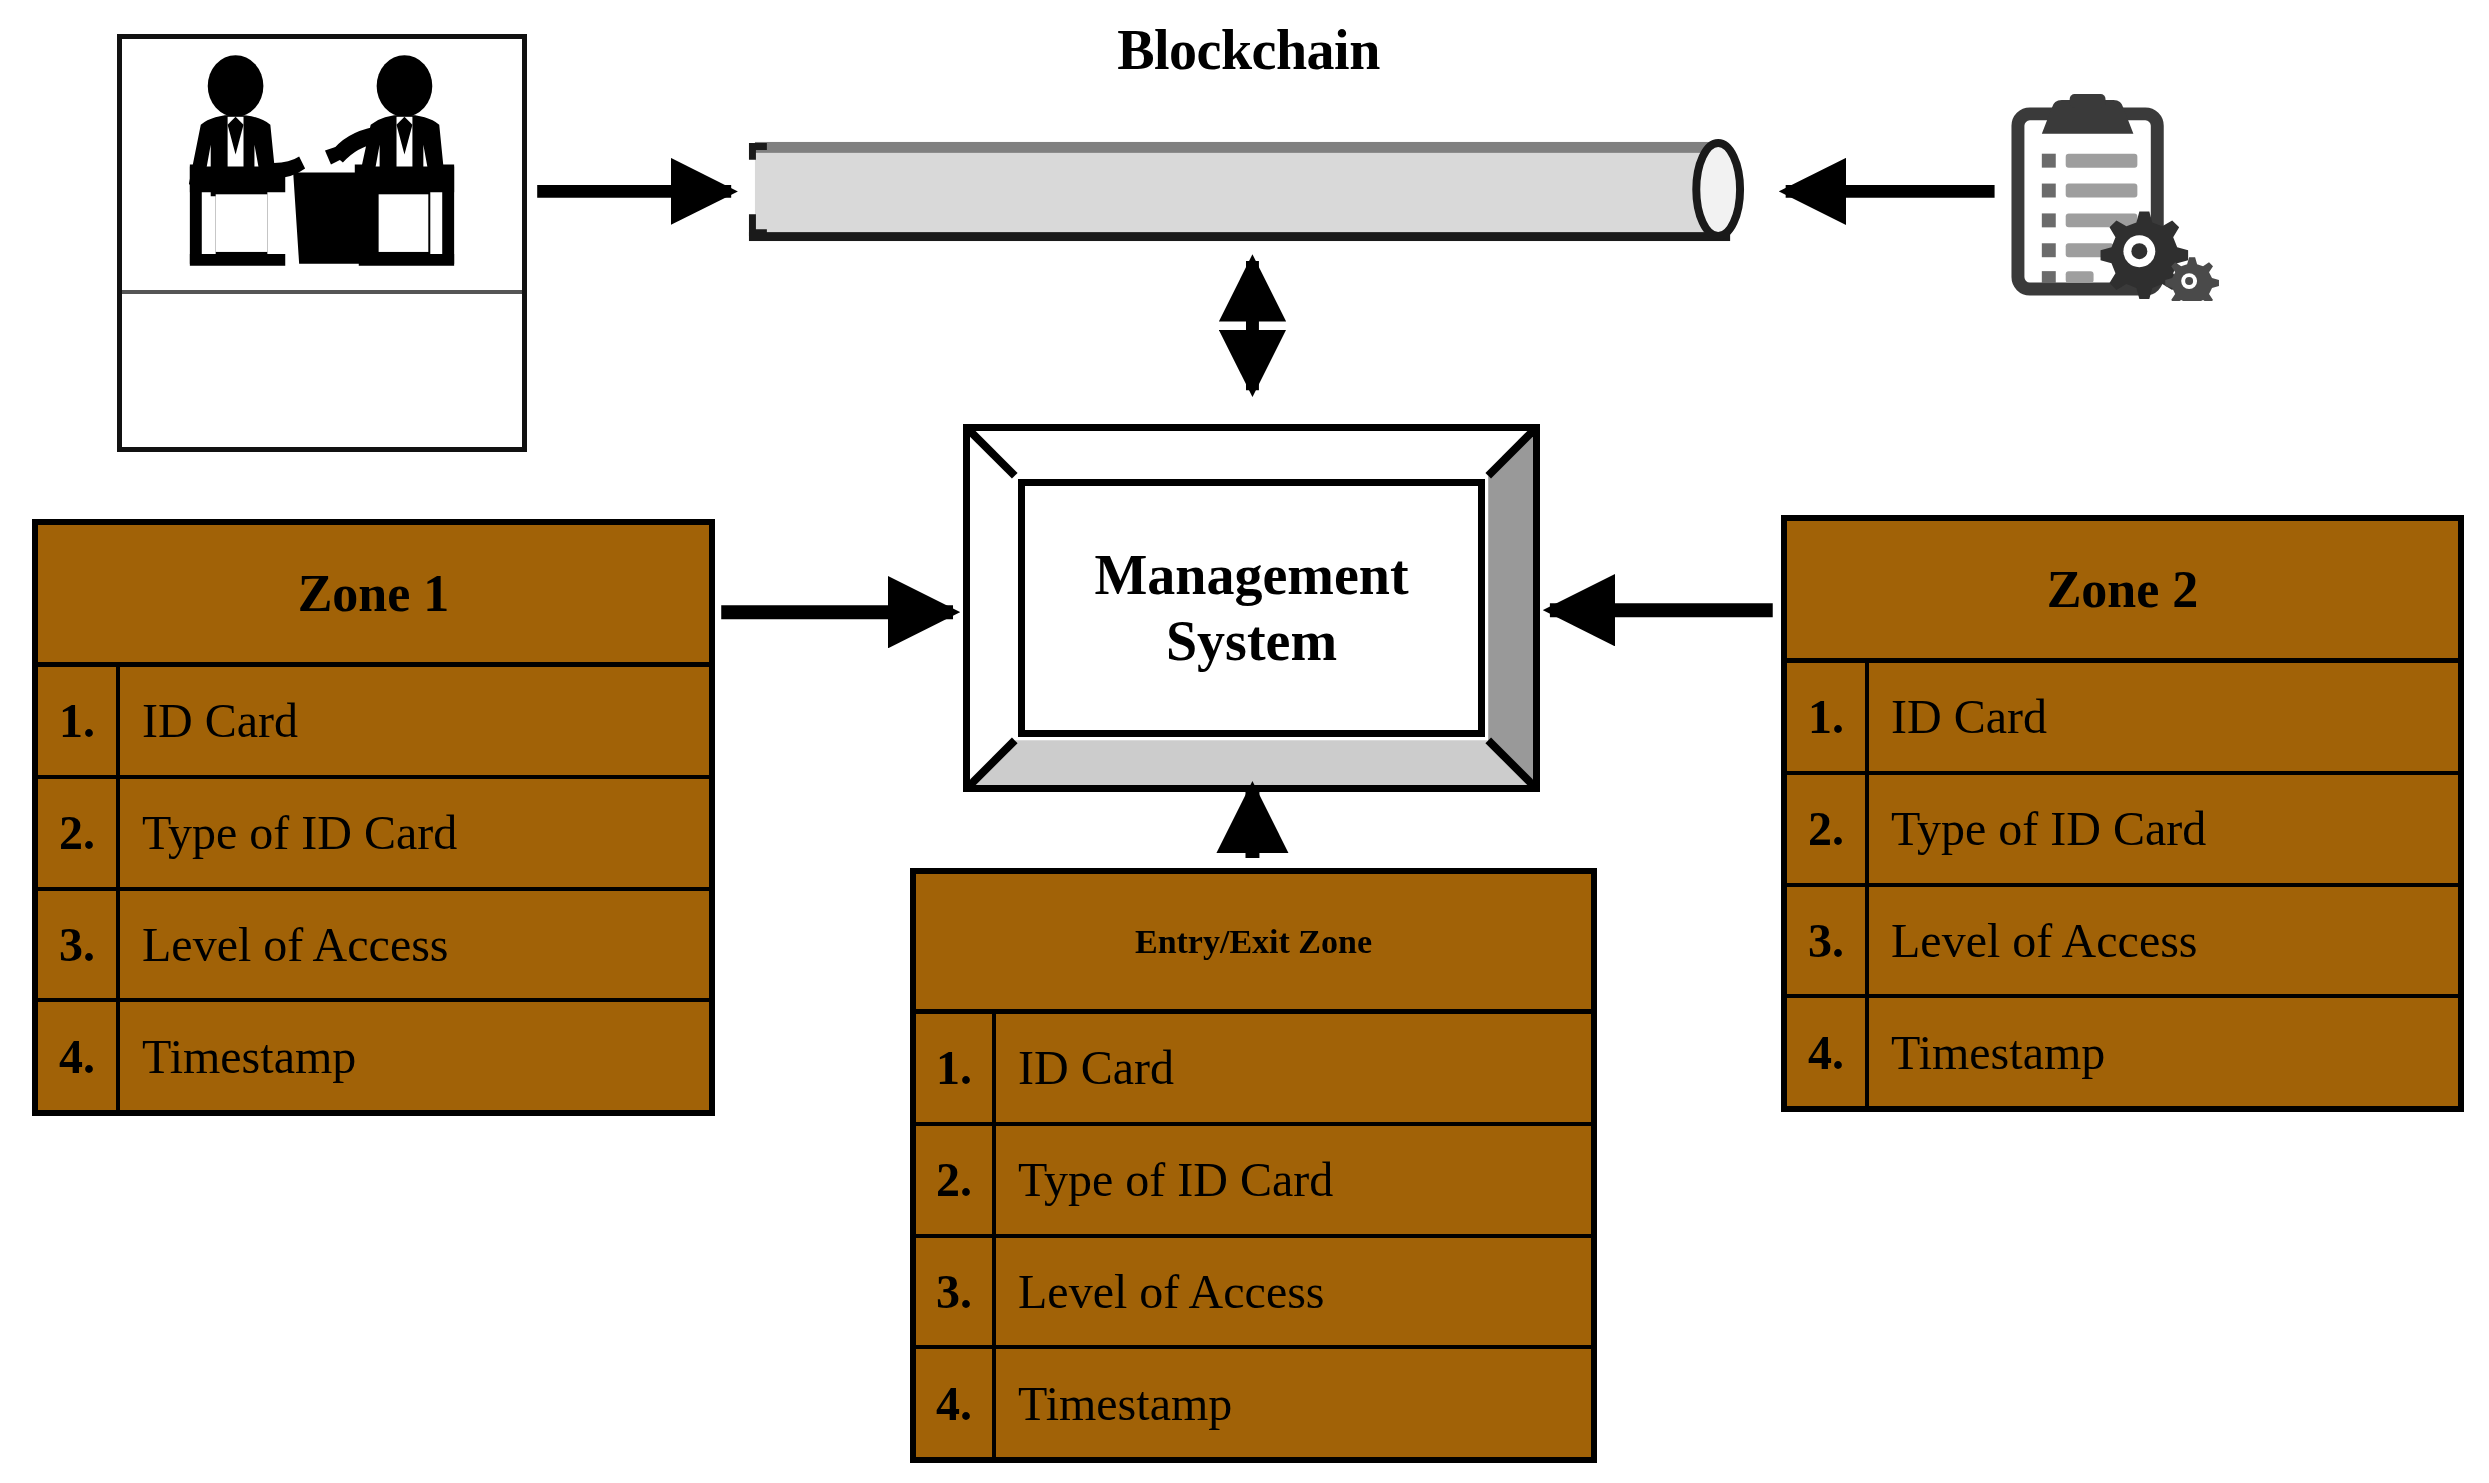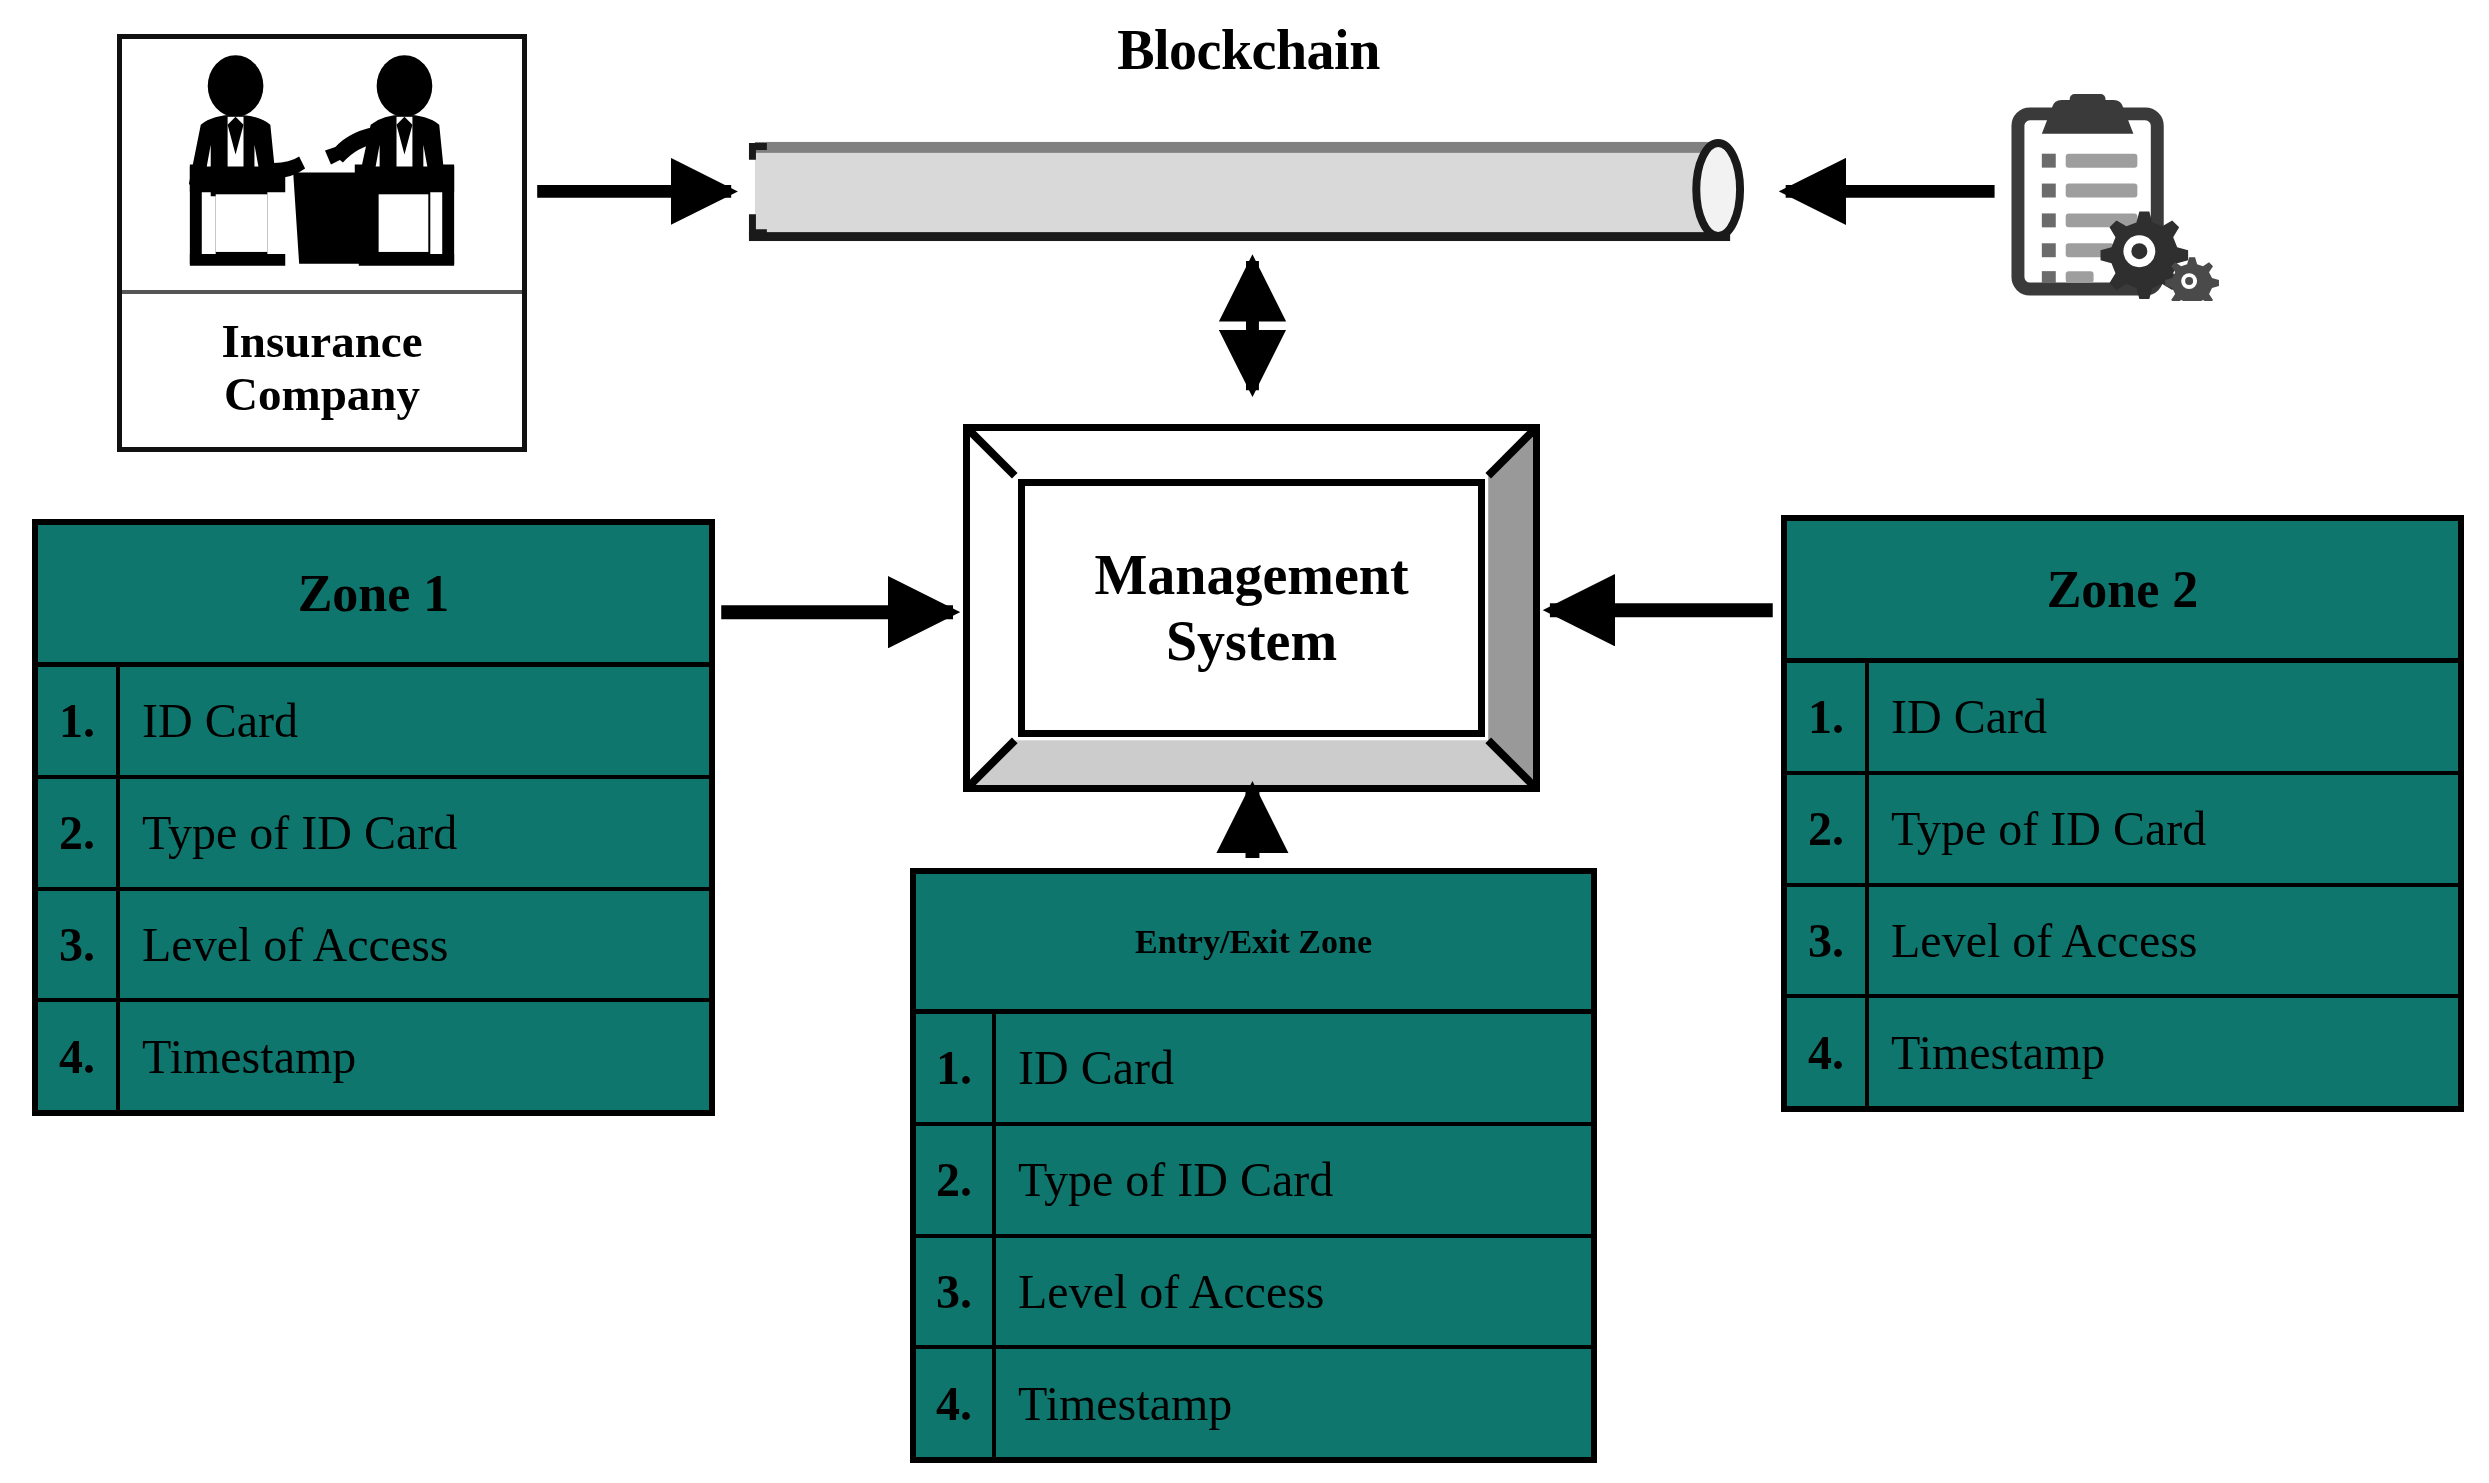--- a/index.html
+++ b/index.html
@@ -88,21 +88,21 @@
     text-align: center;
     font-weight: bold;
     font-size: 56px;
     line-height: 1.18;
     white-space: pre-line;
   }
 
   
   .ztable {
     border: 6px solid #000;
-    background: #0f766e;
+    background: #a16207;
     display: flex;
     flex-direction: column;
   }
   .zt-head {
     flex: 0 0 auto;
     border-bottom: 5px solid #000;
     display: flex;
     align-items: center;
     justify-content: center;
     font-weight: bold;
@@ -172,22 +172,20 @@
         <path d="M238 62 l8 8 l-8 30 l-8 -30 z" fill="#000"></path>
 
         <path d="M208 72 q-30 6 -44 26 l12 10 q14 -16 36 -20 z" fill="#000"></path>
         <path d="M158 96 l12 -4 l6 12 l-12 6 z" fill="#000"></path>
 
         <path d="M192 112 l0 26 l20 0 l0 62 l-20 0 l0 12 l96 0 l0 -12 l-24 0 l0 -62 l24 0 l0 -26 z" fill="#000"></path>
         <rect x="212" y="140" width="50" height="58" fill="#fff"></rect>
         <rect x="276" y="110" width="12" height="100" fill="#000"></rect>
       </svg>
     </div>
-    <div class="ins-label-pane">Insurance
-Company</div>
   </div>
 
   <div class="abs heading" style="left:950px; top:22px; width:597px; font-size:56px;">Blockchain</div>
 
   <div class="abs cyl-wrap" style="left:741px; top:137px; width:1013px; height:107px;">
     <svg class="cyl-body" viewBox="0 0 1018 108" preserveAspectRatio="none">
 
       <rect x="14" y="10" width="976" height="86" fill="#d9d9d9"></rect>
 
       <rect x="14" y="5" width="976" height="11" fill="#808080"></rect>

